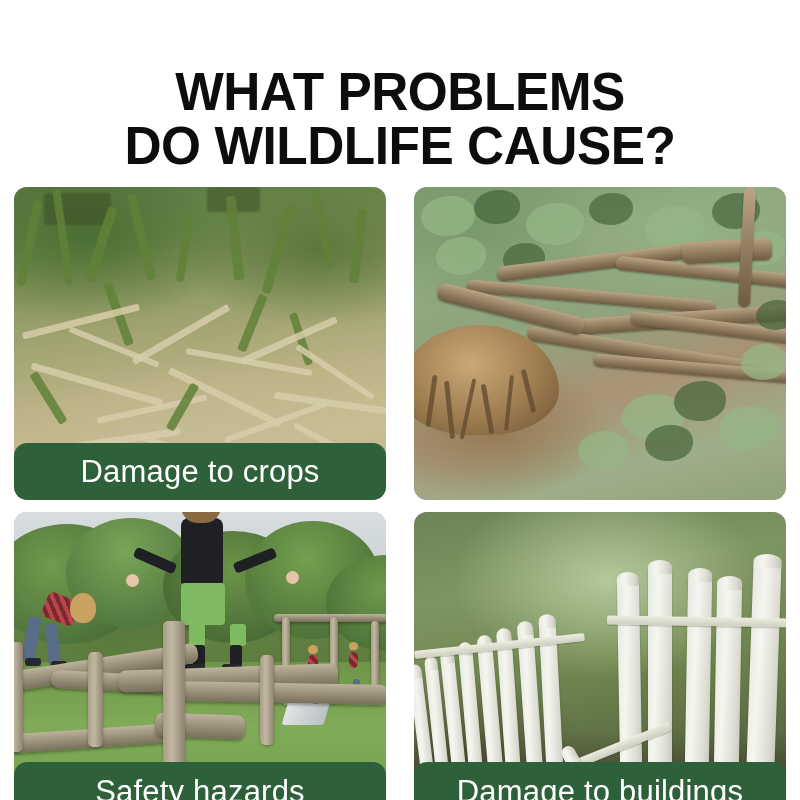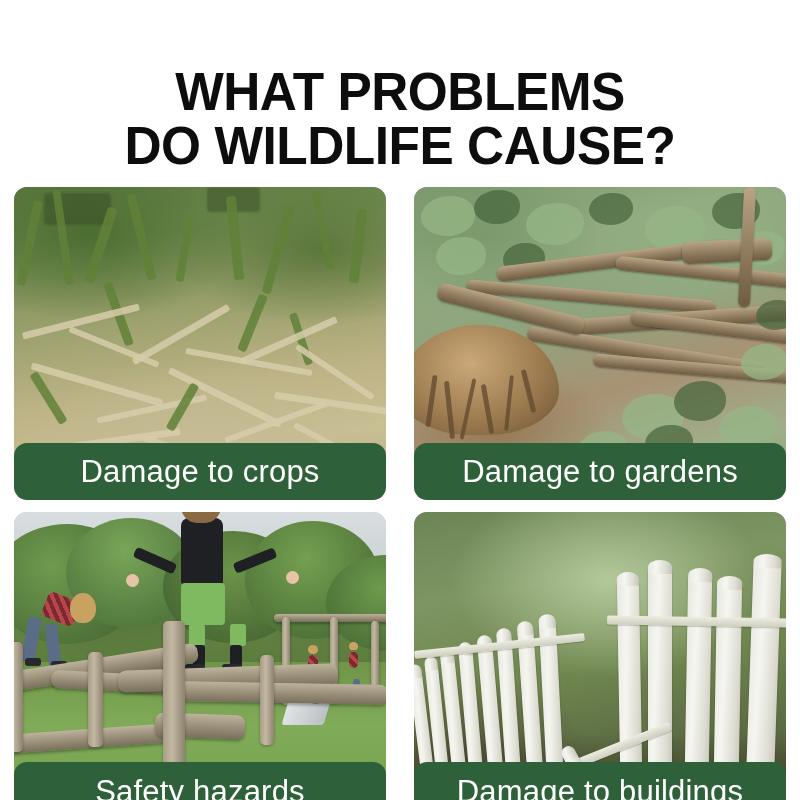--- a/index.html
+++ b/index.html
@@ -220,21 +220,20 @@
         <div class="rootstrand" style="left:30%;top:58%;width:5px;height:44px;transform:rotate(-14deg)"></div>
         <div class="leaf" style="left:56%;top:66%;width:62px;height:46px"></div>
         <div class="dleaf" style="left:70%;top:62%;width:52px;height:40px"></div>
         <div class="leaf" style="left:82%;top:70%;width:58px;height:44px"></div>
         <div class="dleaf" style="left:62%;top:76%;width:48px;height:36px"></div>
         <div class="leaf" style="left:44%;top:78%;width:50px;height:38px"></div>
         <div class="leaf" style="left:88%;top:50%;width:46px;height:36px"></div>
         <div class="dleaf" style="left:92%;top:36%;width:40px;height:30px"></div>
         <div class="log" style="left:88%;top:0%;width:12px;height:120px;transform:rotate(3deg)"></div>
       </div>
-      <div class="caption">Damage to gardens</div>
     </div>
 
     <div class="card r2">
       <div class="photo p-play">
         <div class="tree" style="left:-6%;top:4%;width:150px;height:120px;background:radial-gradient(circle at 40% 35%,#6f9a4e,#3f6030)"></div>
         <div class="tree" style="left:14%;top:2%;width:130px;height:110px;background:radial-gradient(circle at 45% 30%,#79a558,#456836)"></div>
         <div class="tree" style="left:40%;top:6%;width:140px;height:112px;background:radial-gradient(circle at 50% 35%,#6c9449,#3d5c2e)"></div>
         <div class="tree" style="left:62%;top:3%;width:135px;height:118px;background:radial-gradient(circle at 45% 32%,#74a050,#416330)"></div>
         <div class="tree" style="left:84%;top:14%;width:120px;height:96px;background:radial-gradient(circle at 45% 35%,#6d9a4c,#3e5f2f)"></div>
         <div class="grass"></div>

